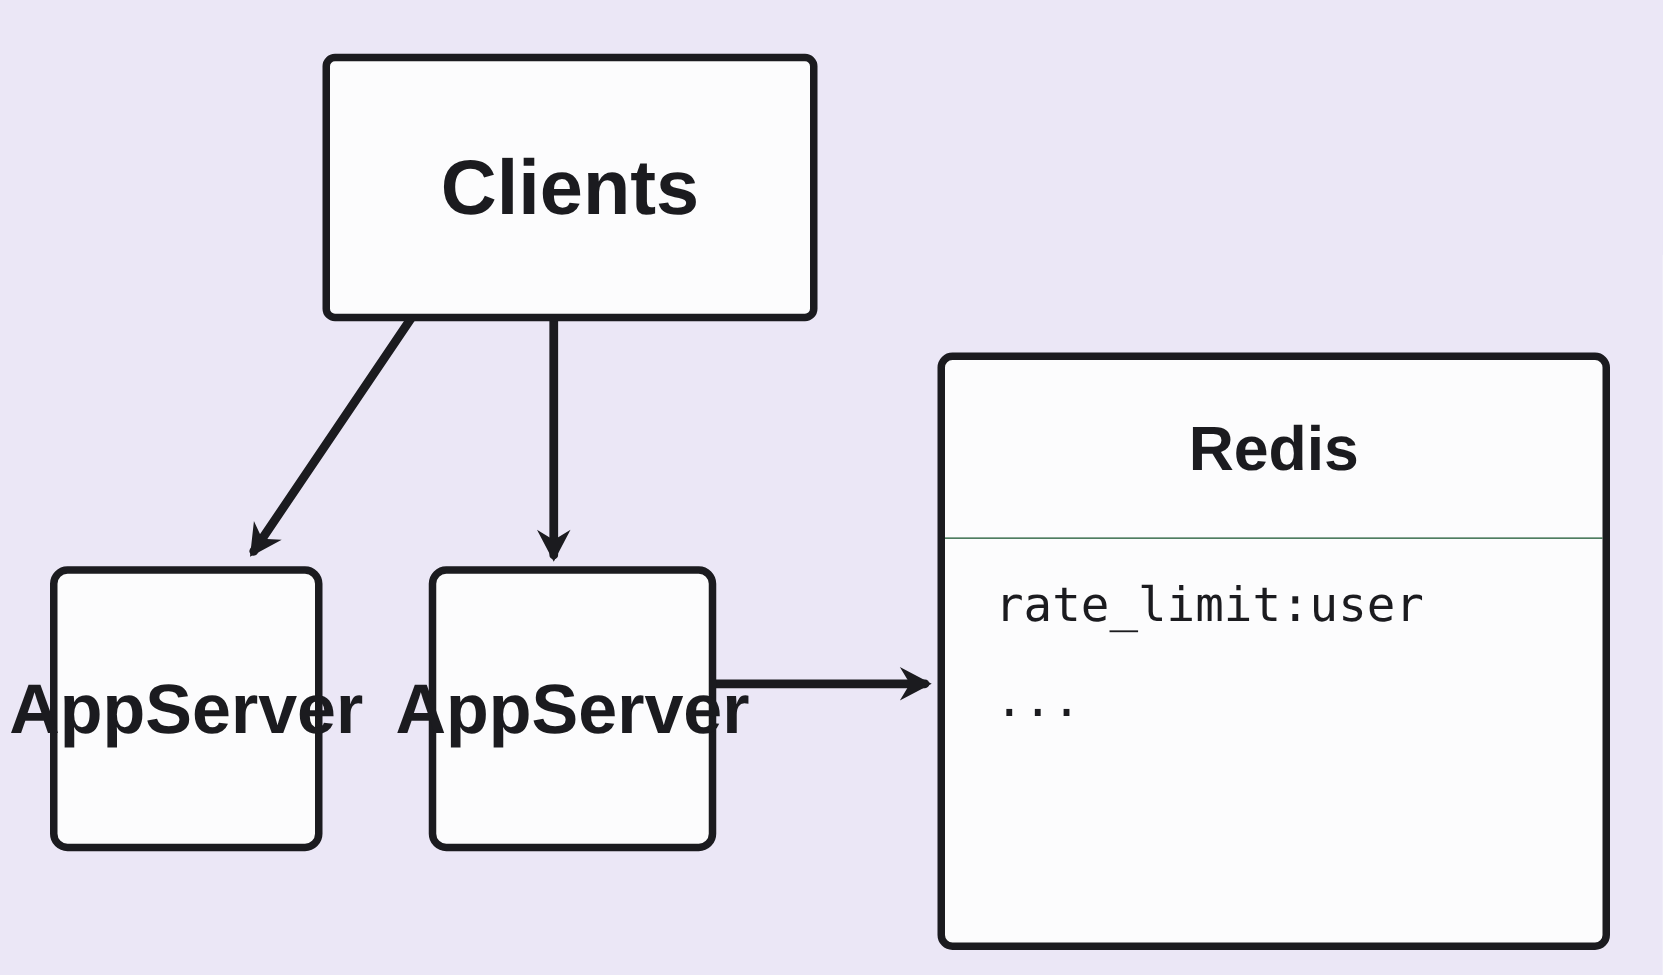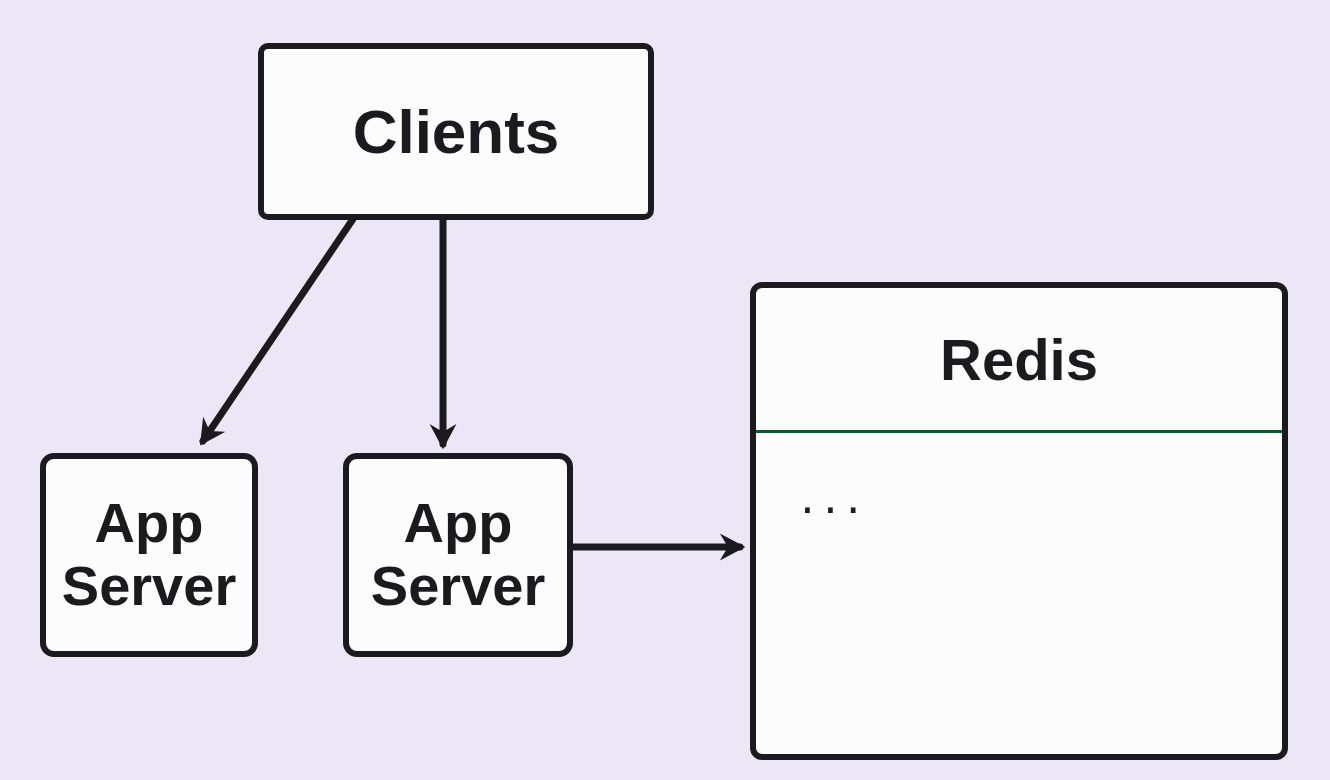--- a/index.html
+++ b/index.html
@@ -17,49 +17,49 @@
     border:6px solid #1b1b1f;
     box-sizing:border-box;
     display:flex;
     align-items:center;
     justify-content:center;
     text-align:center;
     font-weight:700;
     color:#1b1b1f;
   }
   .node-clients {
-    left:258px; top:43px; width:396px; height:177px;
+    left:258px; top:43px; width:396px; height:214px;
     border-radius:10px;
     font-size:62px;
   }
   .node-app {
-    top:453px; height:204px;
+    top:453px; height:228px;
     border-radius:14px;
     font-size:56px;
     line-height:1.12;
-    flex-direction:column;
+    flex-direction:row;
   }
   .node-app-left  { left:40px;  width:218px; }
   .node-app-right { left:343px; width:230px; }
   .node-redis {
     left:750px; top:282px; width:538px; height:478px;
     border-radius:12px;
     flex-direction:column;
     align-items:stretch;
     justify-content:flex-start;
     padding:0;
   }
   .redis-title {
     height:142px;
     flex:none;
-    border-bottom:3px solid #14532d;
+    border-bottom:1px solid #14532d;
     display:flex;
     align-items:center;
     justify-content:center;
-    font-size:58px;
+    font-size:50px;
     font-weight:700;
   }
   .redis-body {
     flex:1;
     font-family:"DejaVu Sans Mono", monospace;
     font-size:38px;
     line-height:62px;
     font-weight:400;
     text-align:left;
     padding:22px 16px 0 40px;
@@ -106,17 +106,18 @@
   </div>
 
   <div class="node node-app node-app-right">
     <span>App</span>
     <span>Server</span>
   </div>
 
   <div class="node node-redis">
     <div class="redis-title">Redis</div>
     <div class="redis-body">
+      <div>rate_limit:user</div>
       <div class="redis-more">...</div>
     </div>
   </div>
 
 </div>
 
 </body></html>

